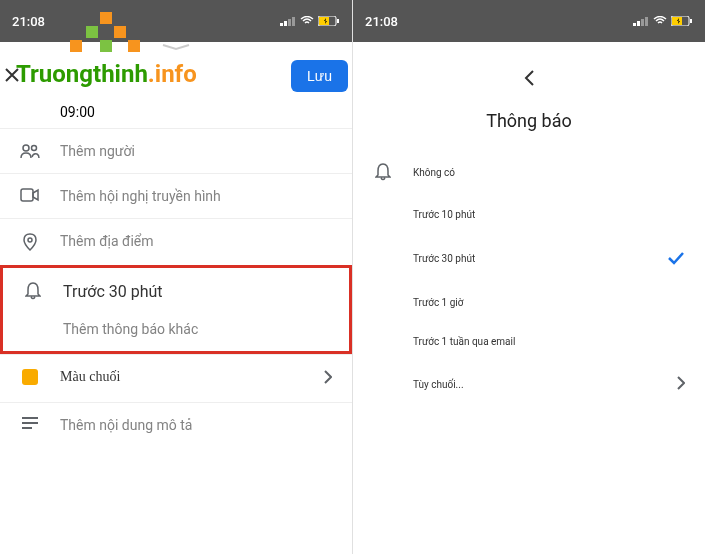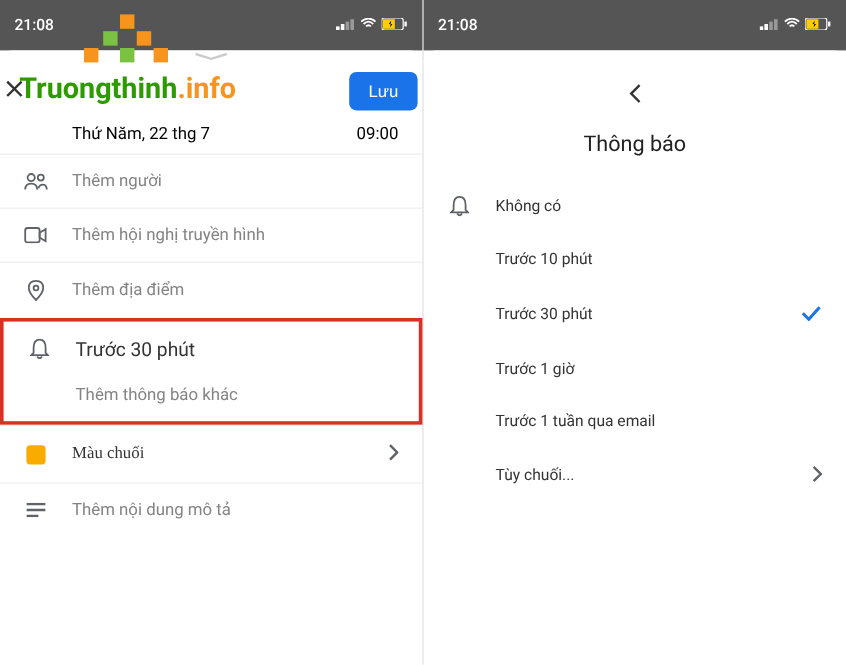--- a/index.html
+++ b/index.html
@@ -80,21 +80,20 @@
     .watermark .w2 { color: #f7941e; }
     .logo-blocks {
       position: absolute;
       top: 10px;
       left: 70px;
       z-index: 11;
       pointer-events: none;
     }
     .row {
       display: flex;
-      align-items: center;
       padding: 14px 20px;
       font-size: 14px;
       color: #333;
       gap: 20px;
       border-top: 1px solid #eee;
     }
     .row-icon {
       width: 20px;
       display: flex;
       justify-content: center;
@@ -144,21 +143,21 @@
     }
     .header2-title {
       font-size: 18px;
       color: #222;
     }
     .back-icon { color: #333; cursor: pointer; }
     .notif-row {
       display: flex;
       align-items: center;
       padding: 14px 20px;
-      font-size: 13px;
+      font-size: 10px;
       color: #333;
       gap: 20px;
     }
     .notif-row .spacer { width: 20px; }
     .notif-row .check { color: #1a73e8; font-size: 18px; margin-left: auto; }
     .notif-row .chevron { margin-left: auto; }
   </style>
 </head>
 <body>
 
@@ -212,21 +211,20 @@
     </div>
     <div class="header">
       <span class="close-icon">
         <svg width="16" height="16">
             <path d="M2 2 L14 14 M14 2 L2 14" stroke="#333" stroke-width="2"></path>
           </svg>
       </span>
       <button class="save-btn">Lưu</button>
     </div>
     <div class="time-row">
-      <span>Thứ Năm, 22 thg 7</span>
       <span>09:00</span>
     </div>
     <div class="row">
       <span class="row-icon">
         <svg width="20" height="16">
             <circle cx="6" cy="5" r="3" fill="none" stroke="#5f6368" stroke-width="1.5"></circle>
             <path d="M1 15 Q1 10 6 10 Q11 10 11 15" fill="none" stroke="#5f6368" stroke-width="1.5"></path>
             <circle cx="14" cy="5" r="2.5" fill="none" stroke="#5f6368" stroke-width="1.5"></circle>
             <path d="M12 14 Q13 10 17 11 Q19 12 19 15" fill="none" stroke="#5f6368" stroke-width="1.5"></path>
           </svg>

